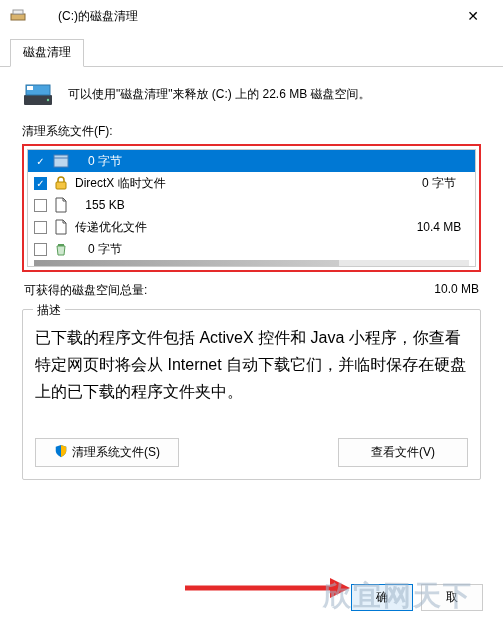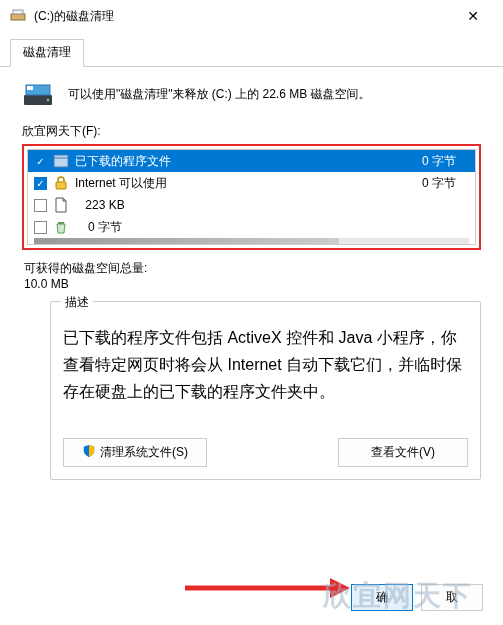--- a/index.html
+++ b/index.html
@@ -1,17 +1,17 @@
 <!DOCTYPE html>
 <html><head>
 <meta charset="utf-8">
 <style>
 * { box-sizing: border-box; margin: 0; padding: 0; font-family: "Microsoft YaHei", "Segoe UI", sans-serif; }
 body { width: 503px; height: 625px; background: #fff; font-size: 12px; color: #000; position: relative; overflow: hidden; }
-.titlebar { display: flex; align-items: center; padding: 6px 10px; height: 32px; }
+.titlebar { display: flex; align-items: center; padding: 6px 10px; height: 32px; gap: 24px; }
 .titlebar-icon { width: 16px; height: 16px; margin-right: 8px; display: flex; align-items: center; }
 .titlebar-title { flex: 1; font-size: 12px; }
 .titlebar-close { width: 40px; text-align: center; font-size: 14px; cursor: pointer; }
 .tab-row { display: flex; align-items: center; padding: 0 10px; border-bottom: 1px solid #ccc; margin-top: 6px; }
 .tab { padding: 4px 12px 5px 12px; border: 1px solid #ccc; border-bottom: 1px solid #fff; background: #fff; position: relative; top: 1px; font-size: 12px; }
 .content { padding: 10px 22px 0 22px; }
 .intro-row { display: flex; align-items: flex-start; margin: 6px 0 14px 0; }
 .drive-icon { width: 32px; height: 26px; margin-right: 14px; flex-shrink: 0; }
 .intro-text { font-size: 12px; line-height: 1.5; padding-top: 2px; }
 .section-label { font-size: 12px; margin: 6px 0 4px 0; }
@@ -19,22 +19,22 @@
 .file-list { border: 1px solid #ccc; }
 .file-row { display: flex; align-items: center; padding: 2px 6px; height: 22px; font-size: 12px; }
 .file-row.selected { background: #0078d4; color: #fff; }
 .chk { width: 13px; height: 13px; border: 1px solid #888; background: #fff; margin-right: 6px; display: flex; align-items: center; justify-content: center; font-size: 10px; color: #fff; flex-shrink: 0; }
 .chk.checked { background: #0078d4; border-color: #0078d4; }
 .file-icon { width: 16px; height: 16px; margin-right: 6px; display: flex; align-items: center; justify-content: center; flex-shrink: 0; }
 .file-name { flex: 1; }
 .file-size { text-align: center; min-width: 60px; }
 .scroll-indicator { height: 6px; background: #e8e8e8; margin: 0 6px; position: relative; }
 .scroll-indicator::after { content:""; position:absolute; left:0; top:0; width:70%; height:100%; background: linear-gradient(to right, #999, #ccc); }
-.total-row { display: flex; justify-content: space-between; font-size: 12px; margin: 4px 0 10px 0; padding: 0 2px; flex-direction: column; }
-.desc-group { border: 1px solid #ccc; border-radius: 2px; padding: 22px 12px 12px 12px; position: relative; margin-top: 8px; margin-left: 28px; }
+.total-row { display: flex; justify-content: space-between; font-size: 12px; margin: 4px 0 10px 0; padding: 0 2px; }
+.desc-group { border: 1px solid #ccc; border-radius: 2px; padding: 14px 12px 12px 12px; position: relative; margin-top: 8px; }
 .desc-group-label { position: absolute; top: -8px; left: 10px; background: #fff; padding: 0 4px; font-size: 12px; }
 .desc-text { font-size: 16px; line-height: 1.7; min-height: 84px; }
 .btn-row { display: flex; justify-content: space-between; margin-top: 30px; gap: 20px; }
 .btn { border: 1px solid #ccc; background: #fdfdfd; padding: 5px 18px; font-size: 12px; cursor: pointer; min-width: 130px; text-align: center; display: flex; align-items: center; justify-content: center; gap: 4px; }
 .footer { position: absolute; bottom: 14px; right: 20px; display: flex; gap: 8px; align-items: center; }
 .btn-small { border: 1px solid #ccc; background: #fdfdfd; padding: 4px 24px; font-size: 12px; cursor: pointer; }
 .btn-small.highlight { border-color: #0078d4; background: #e5f1fb; }
 .watermark { position: absolute; bottom: 10px; right: 30px; font-size: 28px; color: rgba(160,180,200,0.55); font-weight: bold; pointer-events: none; letter-spacing: 2px; margin-top: 28px; }
 .arrow { position: absolute; bottom: 22px; left: 180px; pointer-events: none; }
 .shield-icon { width: 14px; height: 14px; }
@@ -63,55 +63,65 @@
       <svg viewBox="0 0 32 26">
           <rect x="2" y="12" width="28" height="10" rx="1" fill="#3a3f47"></rect>
           <rect x="4" y="2" width="24" height="10" fill="#4aa3df" stroke="#2d77aa"></rect>
           <rect x="5" y="3" width="6" height="4" fill="#fff"></rect>
           <circle cx="26" cy="17" r="1.2" fill="#6fcf97"></circle>
         </svg>
     </span>
     <div class="intro-text">可以使用"磁盘清理"来释放  (C:) 上的 22.6 MB 磁盘空间。</div>
   </div>
 
-  <div class="section-label">欣宜网天下(F):</div>
+  <div class="section-label">清理系统文件(F):</div>
 
   <div class="file-list-wrap">
     <div class="file-list" id="file-list">
         <div class="file-row selected">
           <span class="chk checked">✓</span>
           <span class="file-icon">
             <svg width="16" height="16" viewBox="0 0 16 16">
               <rect x="1" y="2" width="14" height="12" fill="#bdd7ee" stroke="#4a7db5"></rect>
               <line x1="1" y1="5" x2="15" y2="5" stroke="#4a7db5"></line>
             </svg>
           </span>
-          <span class="file-name">已下载的程序文件</span>
           <span class="file-size">0 字节</span>
         </div>
         <div class="file-row">
           <span class="chk checked">✓</span>
           <span class="file-icon">
             <svg width="16" height="16" viewBox="0 0 16 16">
               <rect x="3" y="7" width="10" height="7" rx="1" fill="#f5c542" stroke="#b58900"></rect>
               <path d="M5 7 V5 a3 3 0 0 1 6 0 V7" fill="none" stroke="#b58900" stroke-width="1.5"></path>
             </svg>
           </span>
-          <span class="file-name">Internet 可以使用</span>
+          <span class="file-name">DirectX 临时文件</span>
           <span class="file-size">0 字节</span>
         </div>
         <div class="file-row">
           <span class="chk"></span>
           <span class="file-icon">
             <svg width="16" height="16" viewBox="0 0 16 16">
               <path d="M3 1 h7 l3 3 v11 h-10 z" fill="#fff" stroke="#555"></path>
               <path d="M10 1 v3 h3" fill="none" stroke="#555"></path>
             </svg>
           </span>
-          <span class="file-size">223 KB</span>
+          <span class="file-size">155 KB</span>
+        </div>
+        <div class="file-row">
+          <span class="chk"></span>
+          <span class="file-icon">
+            <svg width="16" height="16" viewBox="0 0 16 16">
+              <path d="M3 1 h7 l3 3 v11 h-10 z" fill="#fff" stroke="#555"></path>
+              <path d="M10 1 v3 h3" fill="none" stroke="#555"></path>
+            </svg>
+          </span>
+          <span class="file-name">传递优化文件</span>
+          <span class="file-size">10.4 MB</span>
         </div>
         <div class="file-row">
           <span class="chk"></span>
           <span class="file-icon">
             <svg width="16" height="16" viewBox="0 0 16 16">
               <path d="M4 5 h8 l-1 9 h-6 z" fill="#cfe8cf" stroke="#5a9e5a"></path>
               <rect x="5" y="3" width="6" height="2" fill="#5a9e5a"></rect>
             </svg>
           </span>
           <span class="file-size">0 字节</span>

